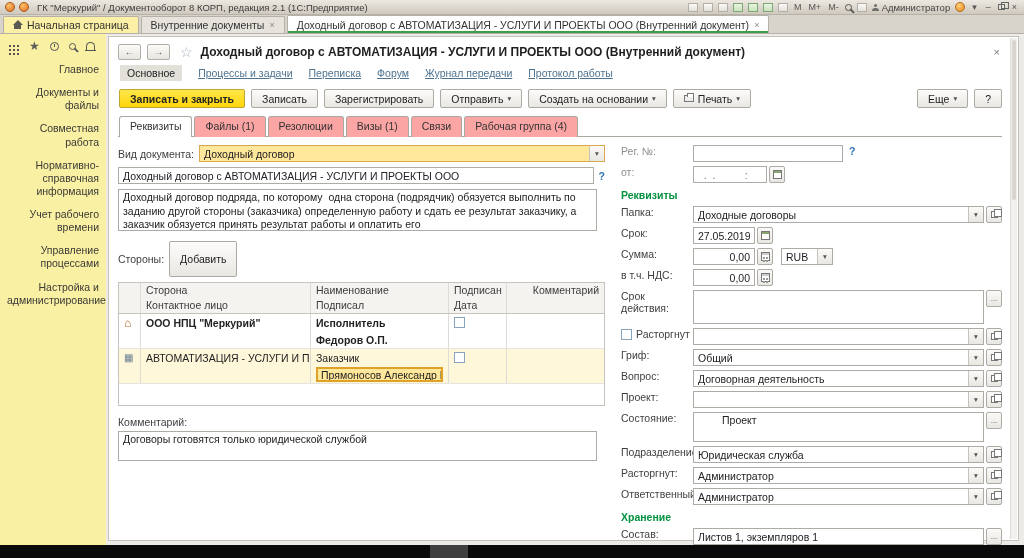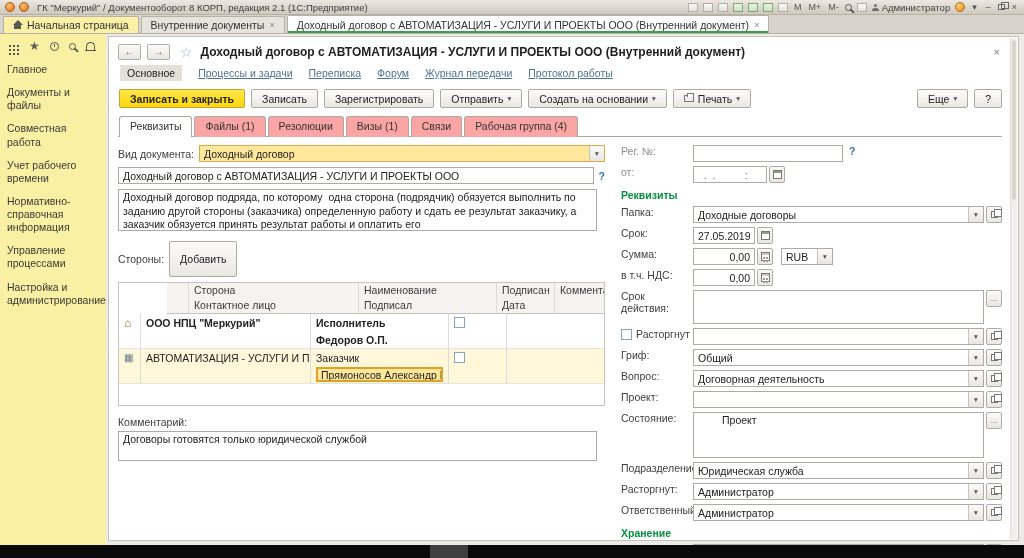--- a/index.html
+++ b/index.html
@@ -41,21 +41,21 @@
   .sidebar{ width:106px; background:#FAF0A3; padding:6px 7px; flex:none; }
   .sb-icons{ display:flex; align-items:center; gap:10px; margin:1px 0 12px 2px; }
   .i-grid{ width:2px; height:2px; background:#555; box-shadow:4px 0 #555,8px 0 #555,0 4px #555,4px 4px #555,8px 4px #555,0 8px #555,4px 8px #555,8px 8px #555; margin-right:8px; }
   .i-star{ color:#5e5e58; font-size:12px; line-height:10px; }
   .i-clock{ width:9px; height:9px; border:1.5px solid #555; border-radius:50%; position:relative; display:inline-block; }
   .i-clock::after{ content:''; position:absolute; left:3px; top:1px; width:1.5px; height:3.5px; background:#555; }
   .i-search{ width:7px; height:7px; border:1.5px solid #555; border-radius:50%; position:relative; display:inline-block; }
   .i-search::after{ content:''; position:absolute; width:4.5px; height:1.5px; background:#555; transform:rotate(45deg); right:-3.5px; bottom:-1.5px; }
   .i-bell{ width:9px; height:8px; border:1.5px solid #555; border-radius:5px 5px 0 0; border-bottom:none; position:relative; display:inline-block; }
   .i-bell::after{ content:''; position:absolute; left:-2px; right:-2px; bottom:-1px; height:1.5px; background:#555; }
-  .sb-item{ font-size:10.5px; color:#3a3a36; margin-bottom:10px; line-height:1.25; cursor:pointer; }
+  .sb-item{ font-size:10.5px; color:#3a3a36; margin-bottom:10px; line-height:1.25; cursor:pointer;text-align:right; }
 
   .workspace{ flex:1; padding:2px 5px 4px 2px; }
   .panel{ background:#fff; border:1px solid #C5C2BB; height:100%; position:relative; padding:3px 16px 0 9px; }
   .vscroll{ position:absolute; top:1px; bottom:1px; right:1px; width:7px; background:#F2F0ED; border-left:1px solid #DEDCD7; }
   .vscroll .thumb{ position:absolute; top:2px; left:1px; width:4px; height:160px; background:#D8D5CF; border-radius:2px; }
 
   
   .form-header{ display:flex; align-items:center; gap:6px; padding:4px 0 3px; }
   .nav-btn{ width:23px; height:16px; border:1px solid #B2AFA8; background:linear-gradient(#FBFAF8,#E8E6E1); border-radius:2px;
     text-align:center; line-height:14px; font-size:10px; color:#666; }
@@ -104,23 +104,23 @@
   .i-cal{ width:9px; height:9px; border:1px solid #777; position:relative; background:#fff; display:inline-block; }
   .i-cal::before{ content:''; position:absolute; top:0; left:0; right:0; height:2px; background:#8aa56f; }
   .i-calc{ width:9px; height:9px; border:1px solid #777; position:relative;
     background:linear-gradient(#ccc,#ccc) 0 0/9px 2px no-repeat,#fff; display:inline-block; }
   .i-calc::after{ content:''; position:absolute; left:1px; top:4px; width:2px; height:2px; background:#999; box-shadow:3px 0 #999,0 3px #999,3px 3px #999; }
 
   
   .parties{ border:1px solid #C7C4BE; height:124px; margin-top:2px; font-size:10.5px; overflow:hidden; }
   .tr{ display:grid; grid-template-columns:22px 170px 138px 58px 1fr; }
   .tr > div{ padding:1px 5px; border-right:1px solid #DEDCD7; overflow:hidden; white-space:nowrap; }
-  .tr > div:last-child{ border-right:none; }
+  .tr > div:last-child{ border-right:none;text-align:right; }
   .thead .tr > div{ background:#F4F3F0; color:#3c3c3c; height:15px; }
-  .thead{ border-bottom:1px solid #C7C4BE;margin-left:48px; }
+  .thead{ border-bottom:1px solid #C7C4BE; }
   .lrow{ border-bottom:1px solid #E6E4DF; }
   .lrow .tr > div{ height:17px; display:flex; align-items:center; }
   .lrow.sel{ background:#FFF7DA; }
   .bold{ font-weight:bold; }
   .cb{ width:11px; height:11px; border:1px solid #88A3BC; background:#fff; display:inline-block; cursor:pointer; }
   .selcell{ background:#FFE79B; border:2px solid #DFA229; padding:0 3px; height:15px; line-height:12px; display:inline-block; max-width:100%; overflow:hidden; }
   .i-house{ color:#B06A28; font-size:12px; }
   .i-bldg{ color:#6B8091; font-size:10px; }
 
   
@@ -192,22 +192,22 @@
       <div class="sb-icons">
         <span class="i-grid"></span>
         <span class="i-star">★</span>
         <span class="i-clock"></span>
         <span class="i-search"></span>
         <span class="i-bell"></span>
       </div>
       <div class="sb-item">Главное</div>
       <div class="sb-item">Документы и файлы</div>
       <div class="sb-item">Совместная работа</div>
+      <div class="sb-item">Нормативно-справочная информация</div>
       <div class="sb-item">Учет рабочего времени</div>
-      <div class="sb-item">Нормативно-справочная информация</div>
       <div class="sb-item">Управление процессами</div>
       <div class="sb-item">Настройка и администрирование</div>
     </div>
 
     <div class="workspace">
       <div class="panel">
 
         <div class="form-header">
           <span class="nav-btn">←</span>
           <span class="nav-btn">→</span>
@@ -440,21 +440,21 @@
               <span class="combo grow">
                 <span class="val"></span>
                 <span class="dd">▾</span>
               </span>
               <span class="btn-sq">
                   <span class="i-open"></span>
                 </span>
             </div>
             <div class="prow top">
               <span class="plabel">Состояние:</span>
-              <textarea class="ta grow" style="height: 46px; padding-left: 28px;">Проект</textarea>
+              <textarea class="ta grow" style="height: 30px; padding-left: 28px;">Проект</textarea>
               <span class="btn-sq">...</span>
             </div>
             <div class="prow">
               <span class="plabel">Подразделение:</span>
               <span class="combo grow">
                 <span class="val">Юридическая служба</span>
                 <span class="dd">▾</span>
               </span>
               <span class="btn-sq">
                   <span class="i-open"></span>

